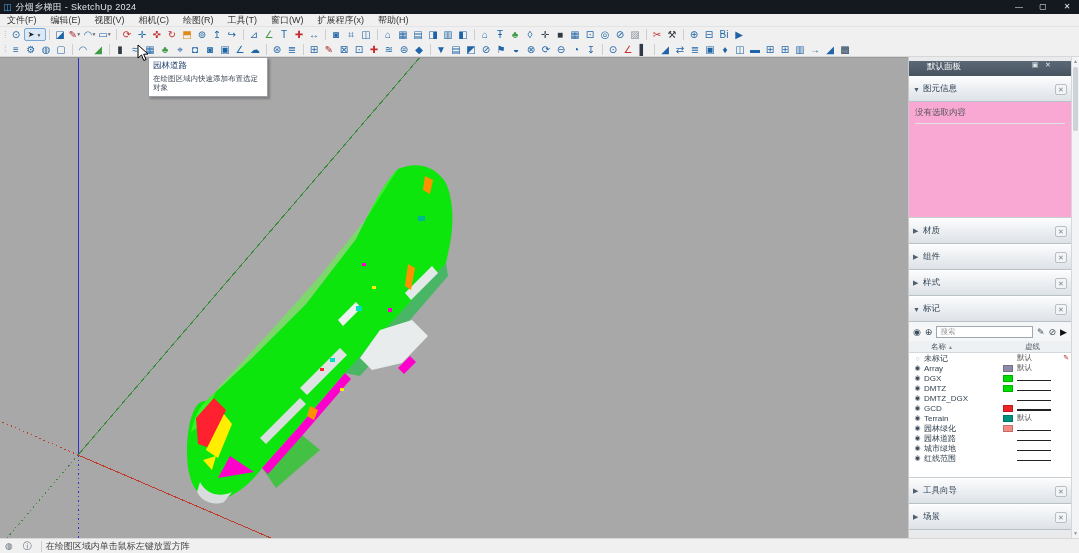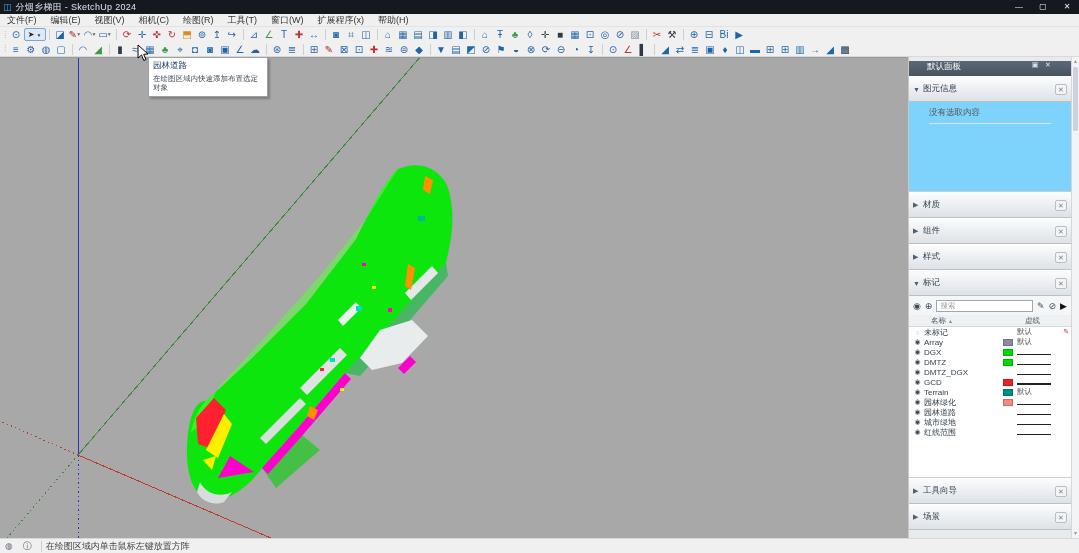--- a/index.html
+++ b/index.html
@@ -62,22 +62,22 @@
   .panel-title .pt-label { flex:1; }
 
   .sec-header { height:16px; background:linear-gradient(#fbfcfd,#dde2e7);
     border-top:1px solid #fff; border-bottom:1px solid #b9c0c7; display:flex; align-items:center;
     padding:12px 4px; flex:none; }
   .sec-header .chev { font-size:7px; color:#51606e; width:10px; }
   .sec-header .sec-label { font-size:8.5px; color:#2c3e50; flex:1; }
   .sec-header .sec-close { width:12px; height:11px; border:1px solid #b7bec5; background:#f2f4f6;
     color:#7c868f; font-size:7px; line-height:10px; text-align:center; border-radius:2px; }
 
-  .entity-body { height:90px; background:#7dd3fc; border-bottom:1px solid #c9ced3;
-    font-size:8.5px; color:#555; padding:5px 20px; flex:none; }
+  .entity-body { height:116px; background:#f9a8d4; border-bottom:1px solid #c9ced3;
+    font-size:8.5px; color:#555; padding:5px 6px; flex:none; }
   .entity-body .empty-line { border-bottom:1px solid #e1e4e7; padding-bottom:4px; }
 
   .tags-toolbar { height:19px; background:#f4f6f7; display:flex; align-items:center;
     padding:0 4px; gap:4px; flex:none; border-bottom:1px solid #dcе0e4; }
   .tags-toolbar .mini { font-size:9px; color:#3b4a58; flex:none; }
   .tags-toolbar .details { color:#111; }
   .tag-search { flex:1; height:12px; border:1px solid #9fa8b0; background:#fff;
     font-size:7.5px; padding:0 3px; color:#333; min-width:40px; }
   .tag-search::placeholder { color:#999; }
 

